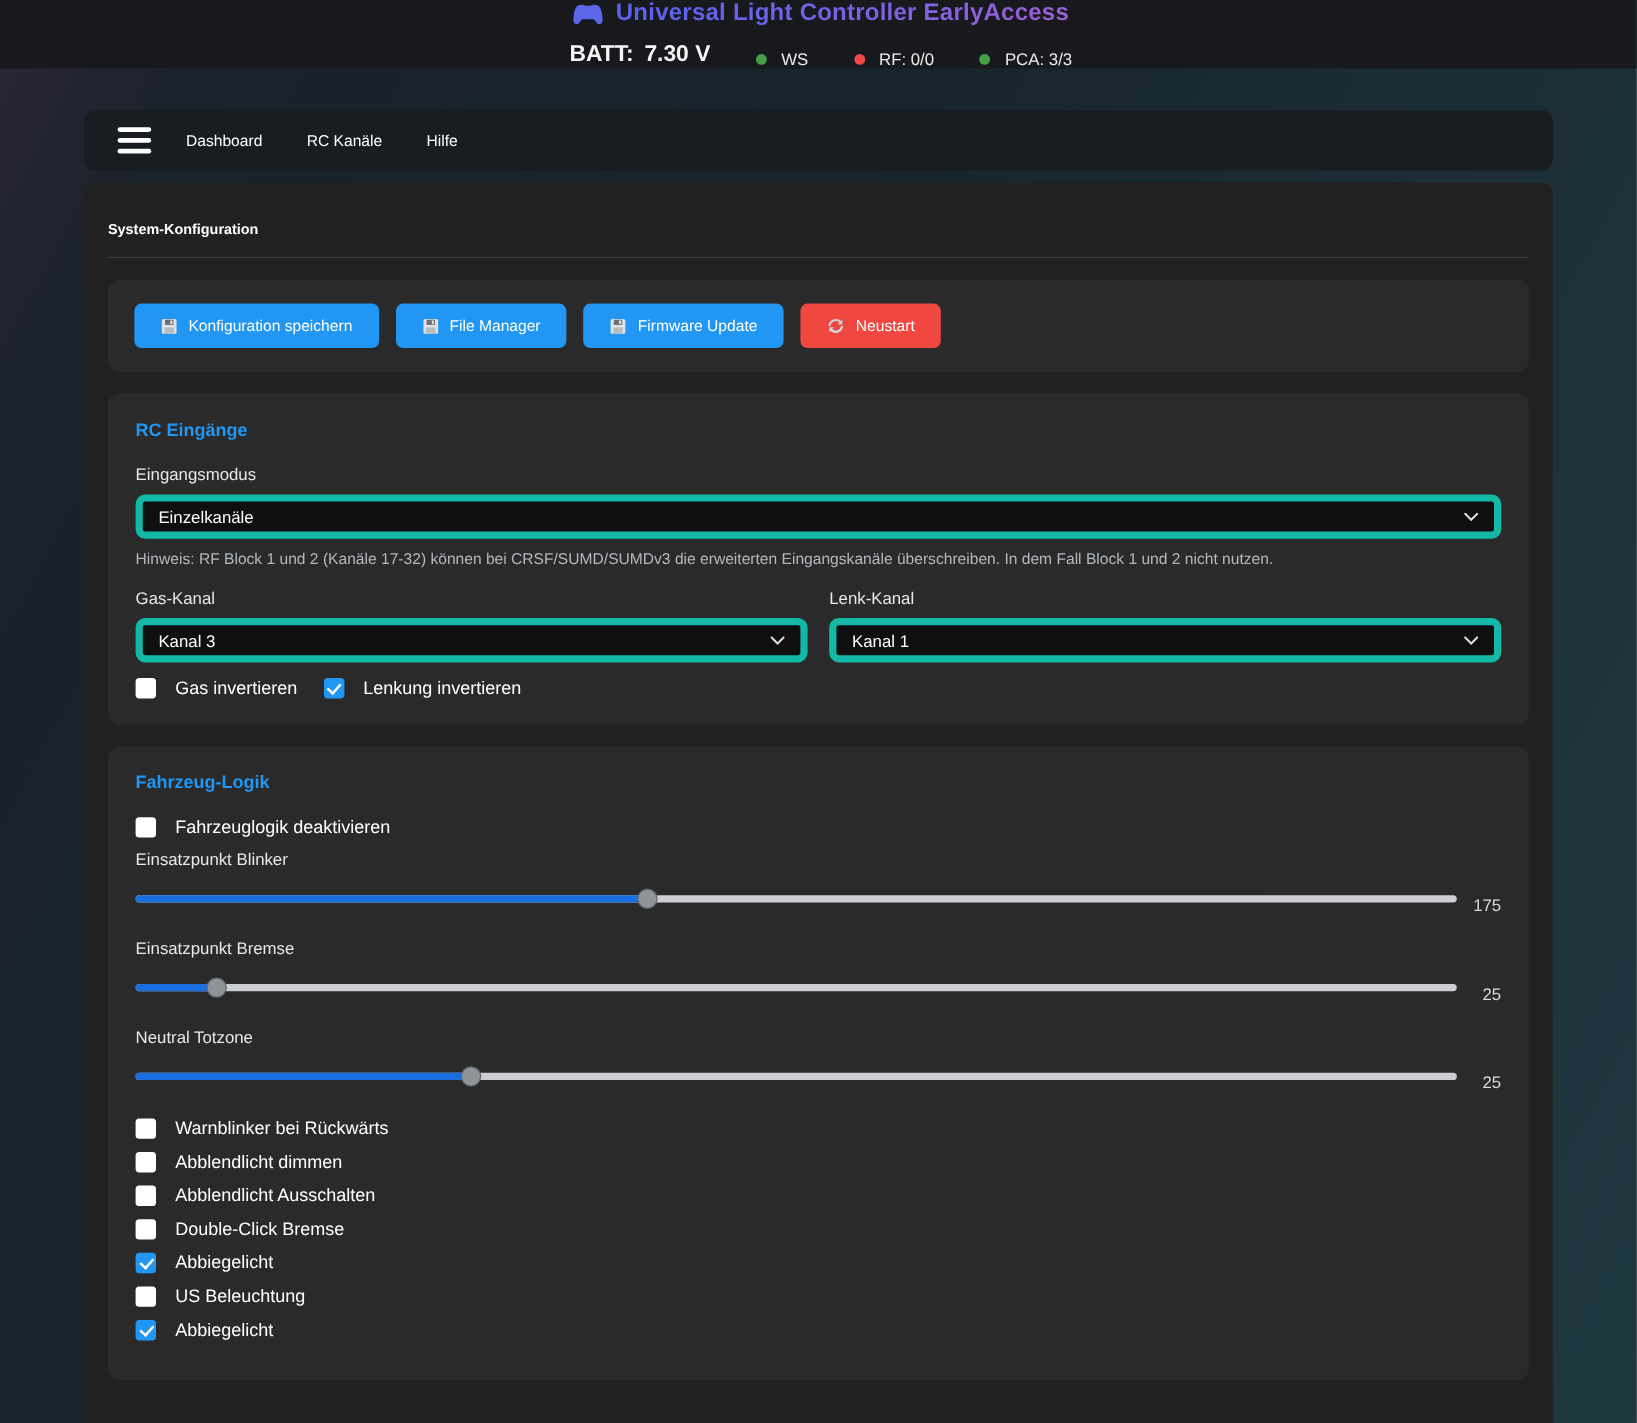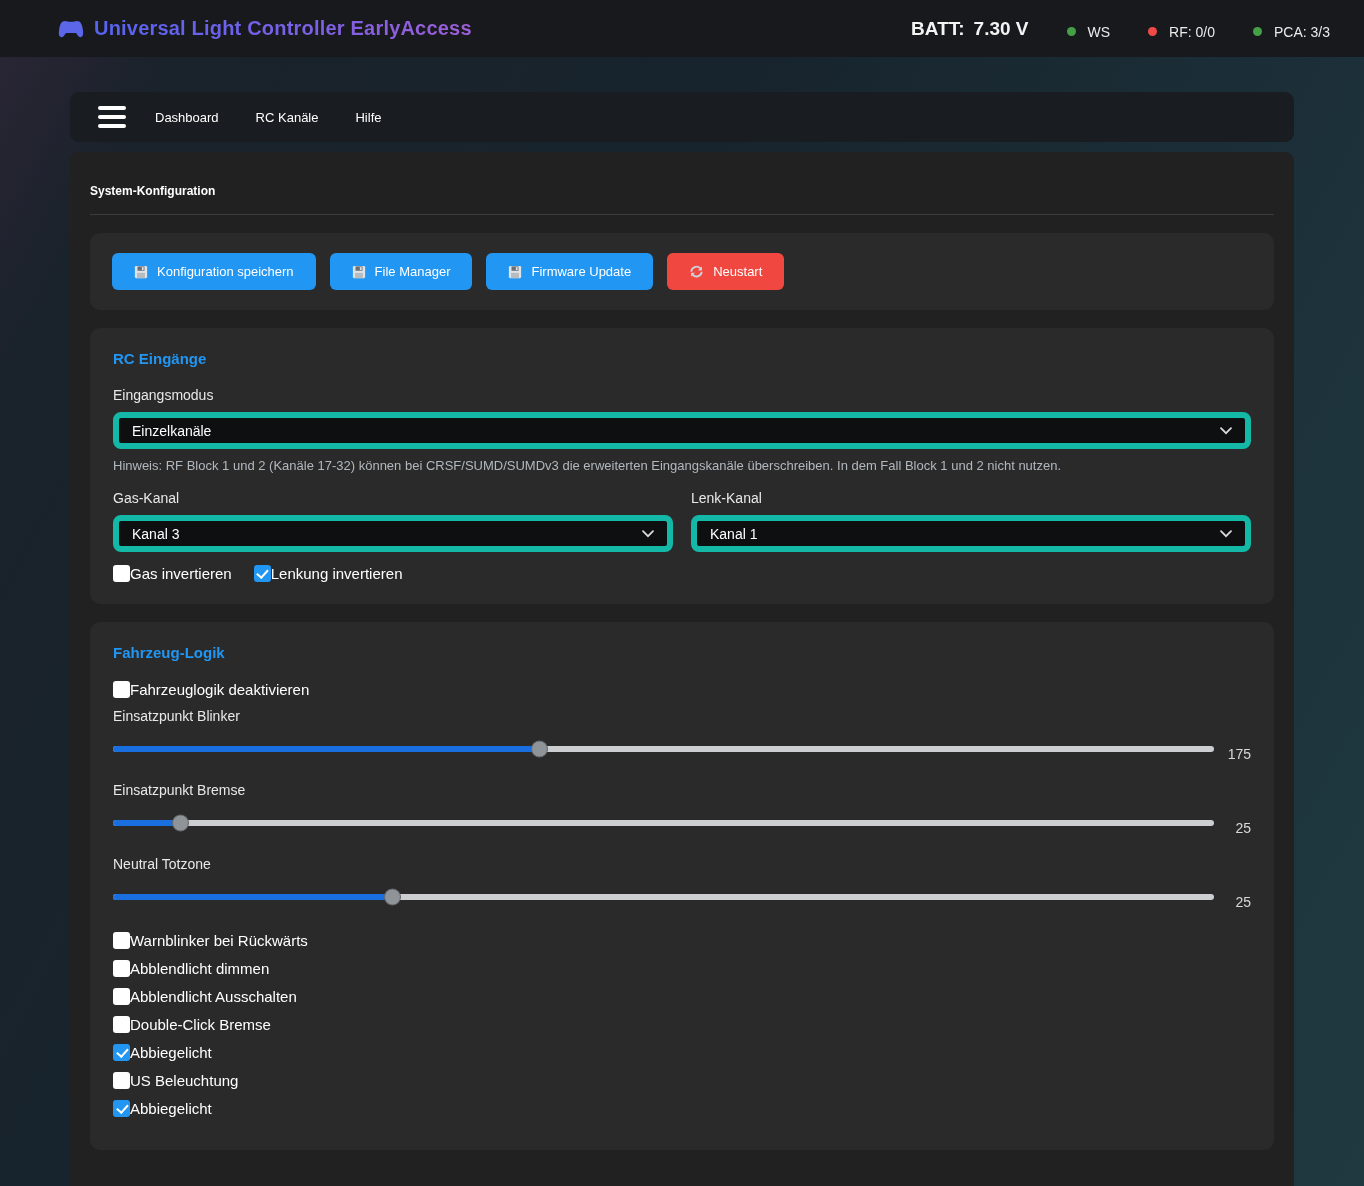--- a/index.html
+++ b/index.html
@@ -5,21 +5,22 @@
   * { box-sizing: border-box; margin: 0; padding: 0; }
   html, body { width: 1364px; height: 1186px; overflow: hidden; }
   body {
     font-family: "Liberation Sans", sans-serif;
     background: linear-gradient(118deg, #2c2636 0%, #1a222b 10%, #17242d 40%, #1d323b 75%, #1f3941 100%);
   }
   
   .topbar {
     height: 57px; background: #17191c;
     display: flex; align-items: center; justify-content: space-between;
-    padding: 0 34px 0 58px;
+    padding: 0 54px 0 58px;
+    flex-direction: column;
   }
   .brand { display: flex; align-items: center; gap: 10px; }
   .brand-title {
     font-size: 20px; font-weight: bold; letter-spacing: .2px;
     background: linear-gradient(90deg, #5663f0 0%, #7a61e6 55%, #9d5fd6 100%);
     -webkit-background-clip: text; background-clip: text; color: transparent;
   }
   .statusbar { display: flex; align-items: flex-end; gap: 38px; }
   .batt { color: #f4f4f4; font-size: 19px; font-weight: bold; display: flex; gap: 9px; }
   .status-item { display: flex; align-items: center; gap: 12px; color: #eaeaea; font-size: 14px; }
@@ -56,21 +57,21 @@
   .field-label { color: #e8e8e8; font-size: 14px; margin-bottom: 9px; }
   .select {
     height: 37px; background: #0d0f11; border: 6px solid #14b8a6; border-radius: 8px;
     display: flex; align-items: center; justify-content: space-between;
     padding: 0 13px; color: #fff; font-size: 14px; cursor: pointer;
   }
   .hint { color: #b2b8be; font-size: 13px; margin: 9px 0 17px; }
   .two-col { display: flex; gap: 18px; }
   .col { flex: 1; }
   .inline-checks { display: flex; gap: 22px; margin-top: 13px; }
-  .check-row { display: flex; align-items: flex-start; gap: 0; cursor: pointer; }
+  .check-row { display: flex; align-items: flex-start; gap: 16px; cursor: pointer; }
   .cb { width: 17px; height: 17px; border-radius: 3px; background: #fff; position: relative; flex: none; }
   .cb.checked { background: #2196f3; }
   .cb.checked::after {
     content: ""; position: absolute; left: 5.5px; top: 2px;
     width: 4.5px; height: 9px; border: solid #fff; border-width: 0 2.2px 2.2px 0;
     transform: rotate(42deg);
   }
   .cb-label { color: #fff; font-size: 15px; }
   
   .vl-disable { margin: 4px 0 10px; }

